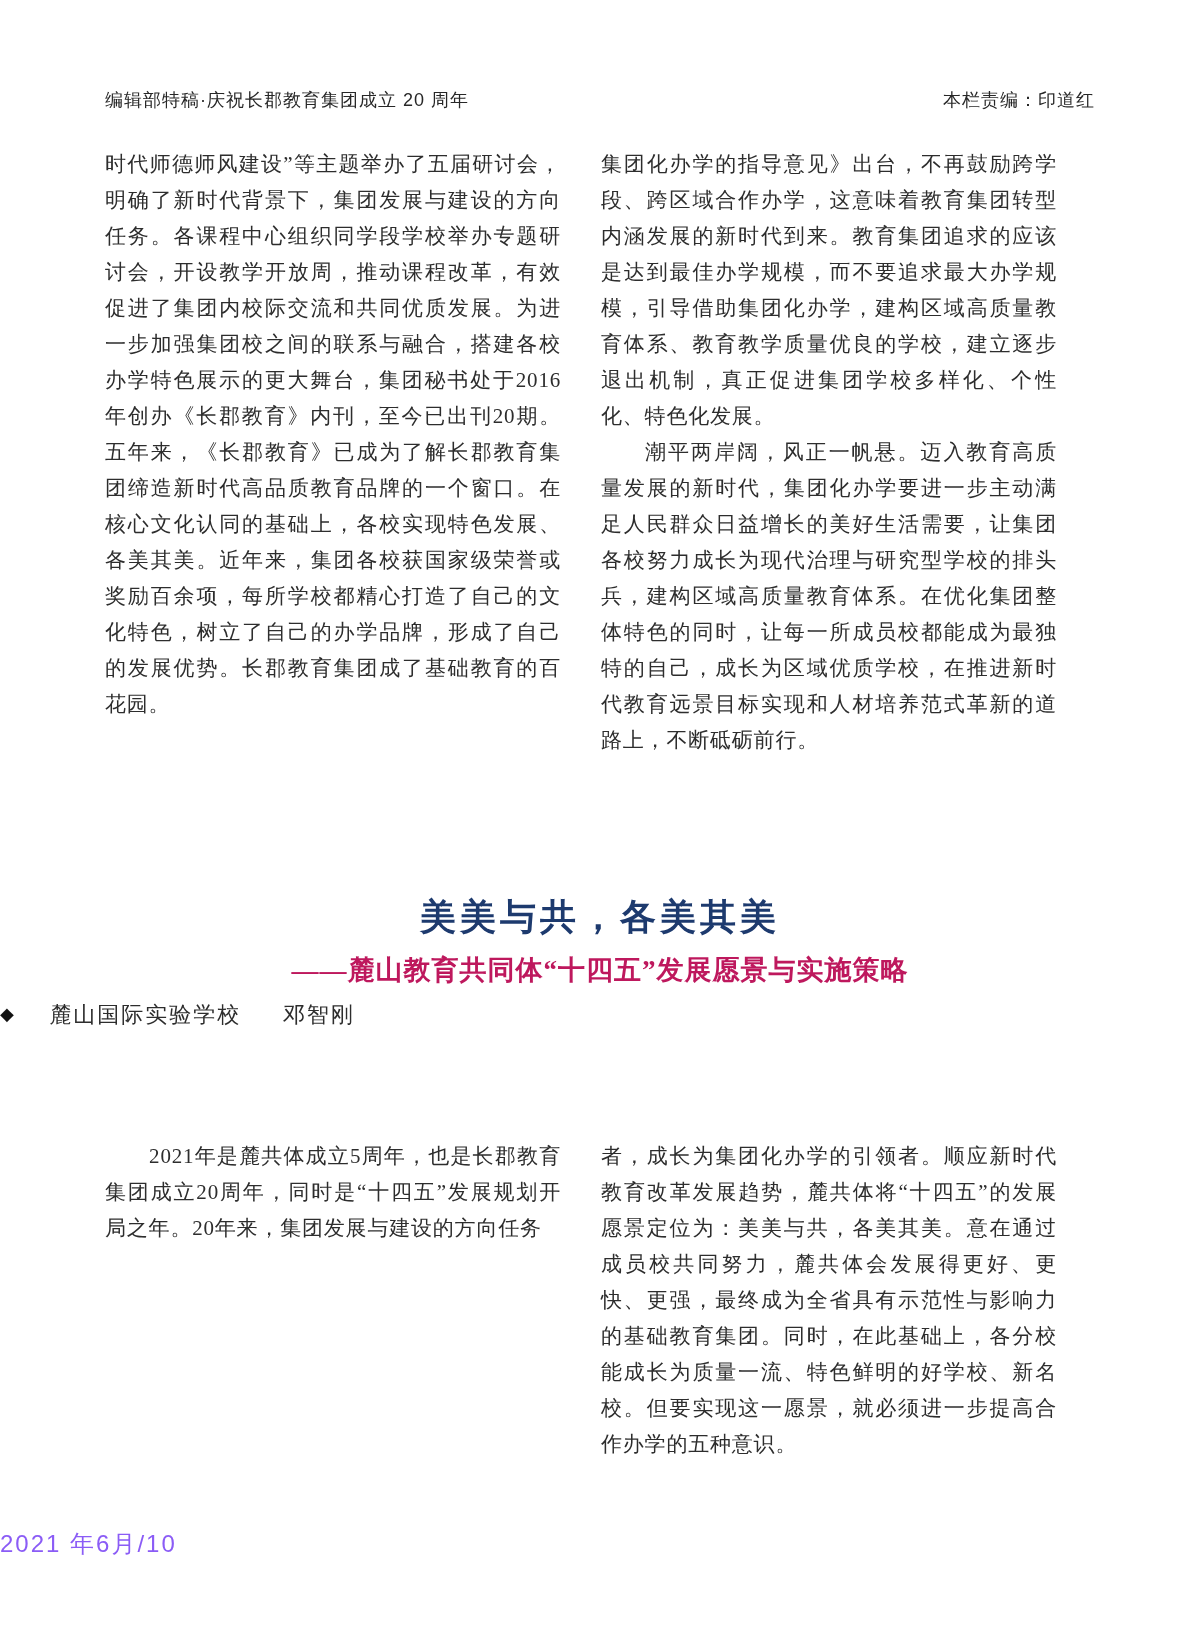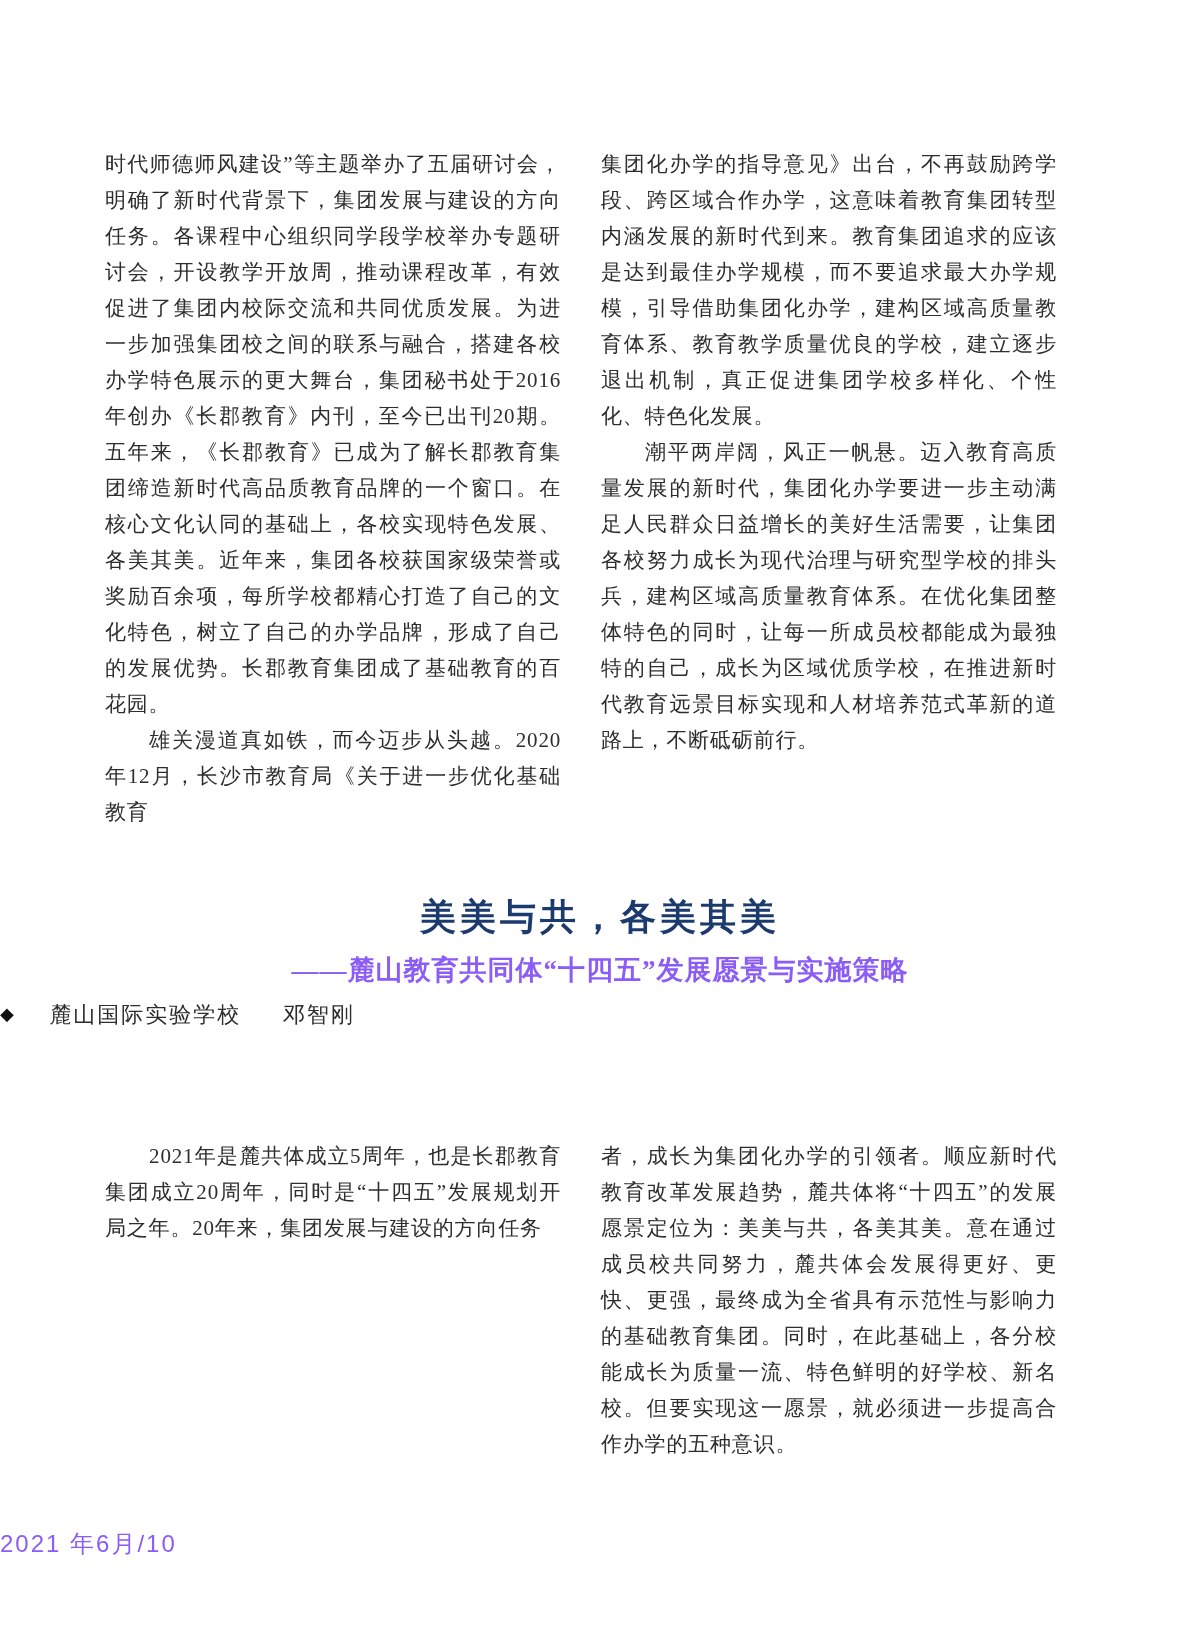--- a/index.html
+++ b/index.html
@@ -58,21 +58,21 @@
     font-size: 36px;
     font-weight: bold;
     letter-spacing: 4px;
     color: #1d3a6e;
     margin: 0;
   }
   .article-subtitle {
     font-size: 27px;
     font-weight: bold;
     letter-spacing: 1px;
-    color: #8b5cf6;
+    color: #be185d;
     margin: 10px 0 0 0;
   }
   .author-line {
     position: absolute;
     top: 1000px; left: 0; right: 0;
     text-align: left;
     font-size: 22px;
     letter-spacing: 2px;
     color: #2d2d2d;
   }
@@ -105,25 +105,28 @@
     font-size: 24px;
     letter-spacing: 2px;
     color: #8b5cf6;
   }
 </style>
 </head>
 <body>
 
 <div class="page">
 
+  <div class="page-header">
+    <span>编辑部特稿·庆祝长郡教育集团成立 20 周年</span>
+    <span>本栏责编：印道红</span>
+  </div>
 
   <div class="columns columns-top">
     <div class="col">
       <p>时代师德师风建设”等主题举办了五届研讨会，明确了新时代背景下，集团发展与建设的方向任务。各课程中心组织同学段学校举办专题研讨会，开设教学开放周，推动课程改革，有效促进了集团内校际交流和共同优质发展。为进一步加强集团校之间的联系与融合，搭建各校办学特色展示的更大舞台，集团秘书处于2016年创办《长郡教育》内刊，至今已出刊20期。五年来，《长郡教育》已成为了解长郡教育集团缔造新时代高品质教育品牌的一个窗口。在核心文化认同的基础上，各校实现特色发展、各美其美。近年来，集团各校获国家级荣誉或奖励百余项，每所学校都精心打造了自己的文化特色，树立了自己的办学品牌，形成了自己的发展优势。长郡教育集团成了基础教育的百花园。</p>
-      <p class="indent">雄关漫道真如铁，而今迈步从头越。2020年12月，长沙市教育局《关于进一步优化基础教育</p>
     </div>
     <div class="col">
       <p>集团化办学的指导意见》出台，不再鼓励跨学段、跨区域合作办学，这意味着教育集团转型内涵发展的新时代到来。教育集团追求的应该是达到最佳办学规模，而不要追求最大办学规模，引导借助集团化办学，建构区域高质量教育体系、教育教学质量优良的学校，建立逐步退出机制，真正促进集团学校多样化、个性化、特色化发展。</p>
       <p class="indent">潮平两岸阔，风正一帆悬。迈入教育高质量发展的新时代，集团化办学要进一步主动满足人民群众日益增长的美好生活需要，让集团各校努力成长为现代治理与研究型学校的排头兵，建构区域高质量教育体系。在优化集团整体特色的同时，让每一所成员校都能成为最独特的自己，成长为区域优质学校，在推进新时代教育远景目标实现和人材培养范式革新的道路上，不断砥砺前行。</p>
     </div>
   </div>
 
   <div class="title-block">
     <h1 class="article-title">美美与共，各美其美</h1>
     <h2 class="article-subtitle">——麓山教育共同体“十四五”发展愿景与实施策略</h2>

